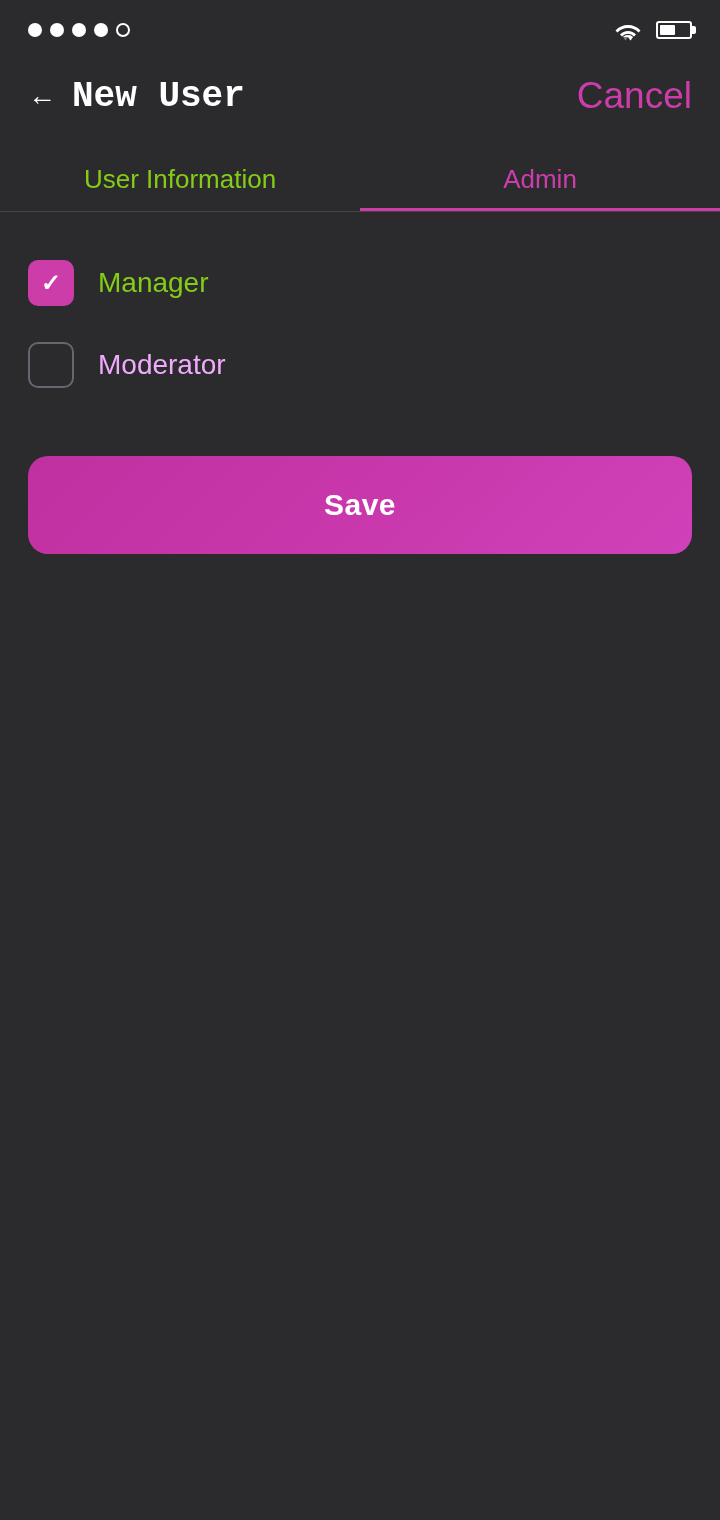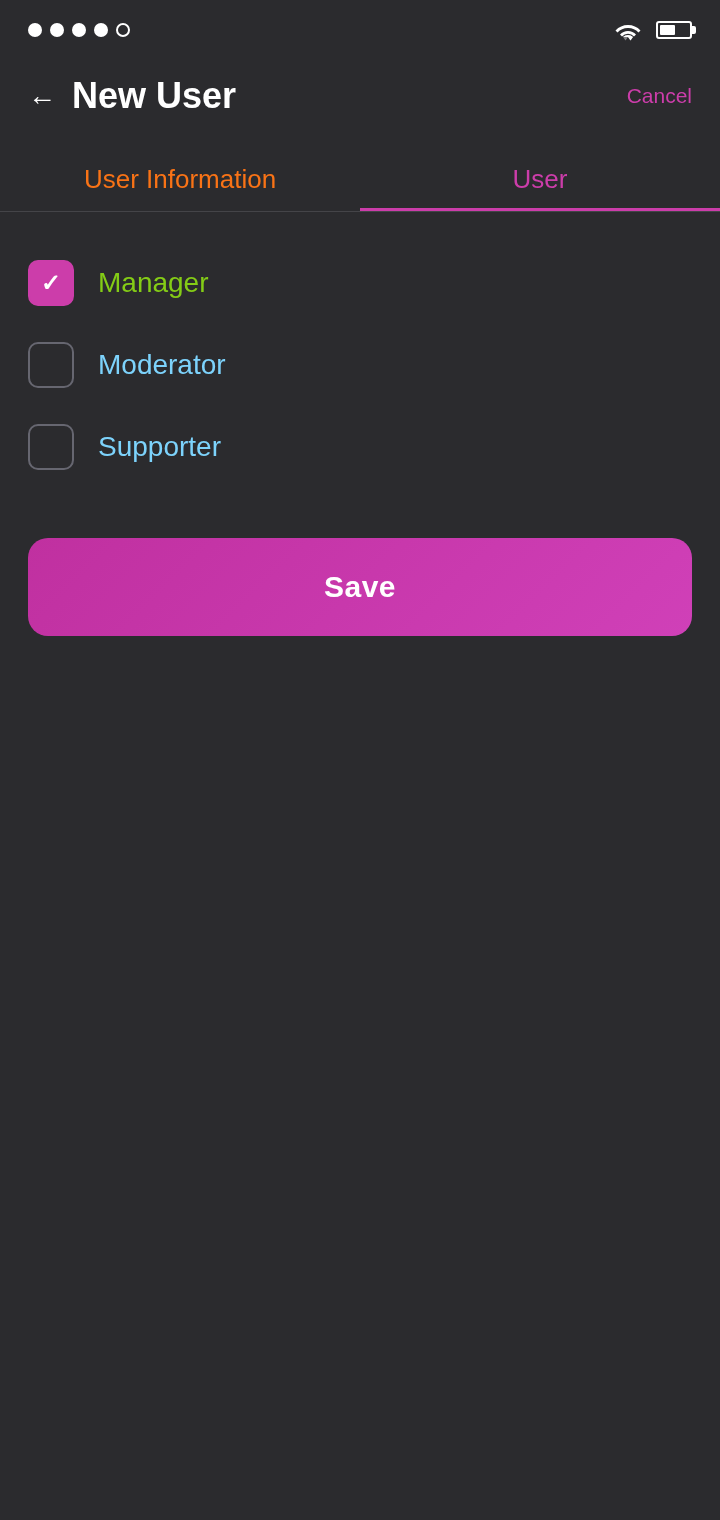--- a/index.html
+++ b/index.html
@@ -99,24 +99,25 @@
     .back-arrow {
       font-size: 28px;
       color: white;
       cursor: pointer;
     }
 
     .page-title {
       font-size: 36px;
       font-weight: 700;
       color: #ffffff;
+      font-family: Liberation Mono, monospace;
     }
 
     .cancel-btn {
-      font-size: 21px;
+      font-size: 37px;
       color: #cc3daa;
       background: none;
       border: none;
       cursor: pointer;
       font-weight: 400;
     }
 
     
     .tabs-container {
       display: flex;
@@ -127,21 +128,21 @@
     .tab {
       flex: 1;
       text-align: center;
       padding: 18px 0 16px 0;
       font-size: 26px;
       cursor: pointer;
       position: relative;
     }
 
     .tab.inactive {
-      color: #f97316;
+      color: #84cc16;
     }
 
     .tab.active {
       color: #cc3daa;
     }
 
     .tab.active::after {
       content: '';
       position: absolute;
       bottom: 0;
@@ -184,21 +185,21 @@
     .checkmark {
       color: white;
       font-size: 24px;
       font-weight: 700;
       line-height: 1;
     }
 
     .role-label {
       font-size: 28px;
       font-weight: 500;
-      color: #7dd3fc;
+      color: #f0abfc;
     }
 
     .role-label.checked {
       color: #84cc16;
     }
 
     
     .save-section {
       padding: 20px 28px;
     }
@@ -246,41 +247,37 @@
     <span class="page-title">New User</span>
   </div>
   <button class="cancel-btn">Cancel</button>
 </div>
 
 <div class="tabs-container">
   <div class="tab inactive">
     <span>User Information</span>
   </div>
   <div class="tab active">
-    <span>User</span>
+    <span>Admin</span>
   </div>
 </div>
 
 <div class="roles-list">
 
   <div class="role-item">
     <div class="checkbox checked">
       <span class="checkmark">✓</span>
     </div>
     <span class="role-label checked">Manager</span>
   </div>
 
   <div class="role-item">
     <div class="checkbox"></div>
     <span class="role-label">Moderator</span>
   </div>
 
-  <div class="role-item">
-    <div class="checkbox"></div>
-    <span class="role-label">Supporter</span>
-  </div>
 
 
 </div>
 
 <div class="save-section">
   <button class="save-btn">Save</button>
 </div>
 
 </body></html>

